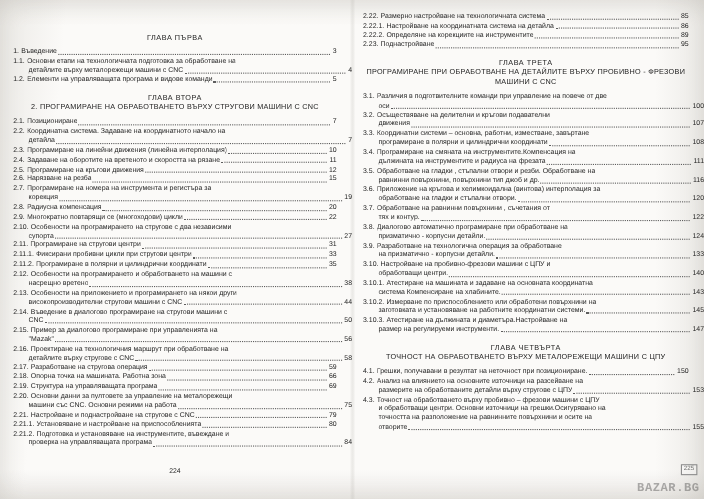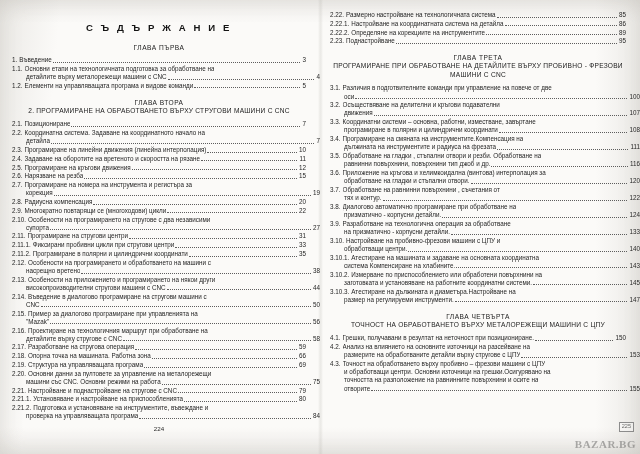--- a/index.html
+++ b/index.html
@@ -139,39 +139,38 @@
     background: rgba(255,255,255,0.4);
   }
   .watermark {
     position: absolute;
     right: 4px;
     bottom: 4px;
     font-size: 11px;
     font-weight: bold;
     letter-spacing: 0.5px;
     color: rgba(70,70,70,0.42);
-    font-family: Liberation Serif, serif;
+    font-family: Liberation Mono, monospace;
     margin-top: 36px;
   }
   .edge-shadow {
     position: absolute;
     inset: 0;
     pointer-events: none;
     box-shadow: inset 0 0 22px rgba(120,116,108,0.18);
   }
 </style>
 </head>
 <body>
 
 <div id="page">
   <div id="paper"></div>
   <div id="gutter"></div>
 
   <div class="col" id="col-left">
-    <div class="doc-title">С Ъ Д Ъ Р Ж А Н И Е</div>
     <div id="left-chapters">
         <div class="chapter">
           <div class="chapter-kicker">ГЛАВА ПЪРВА</div>
         </div>
         <div class="entries">
           <div class="entry">
             <div class="ln">
               <span class="num">1.</span>
               <span class="txt">Въведение</span>
               <span class="dots"></span>

